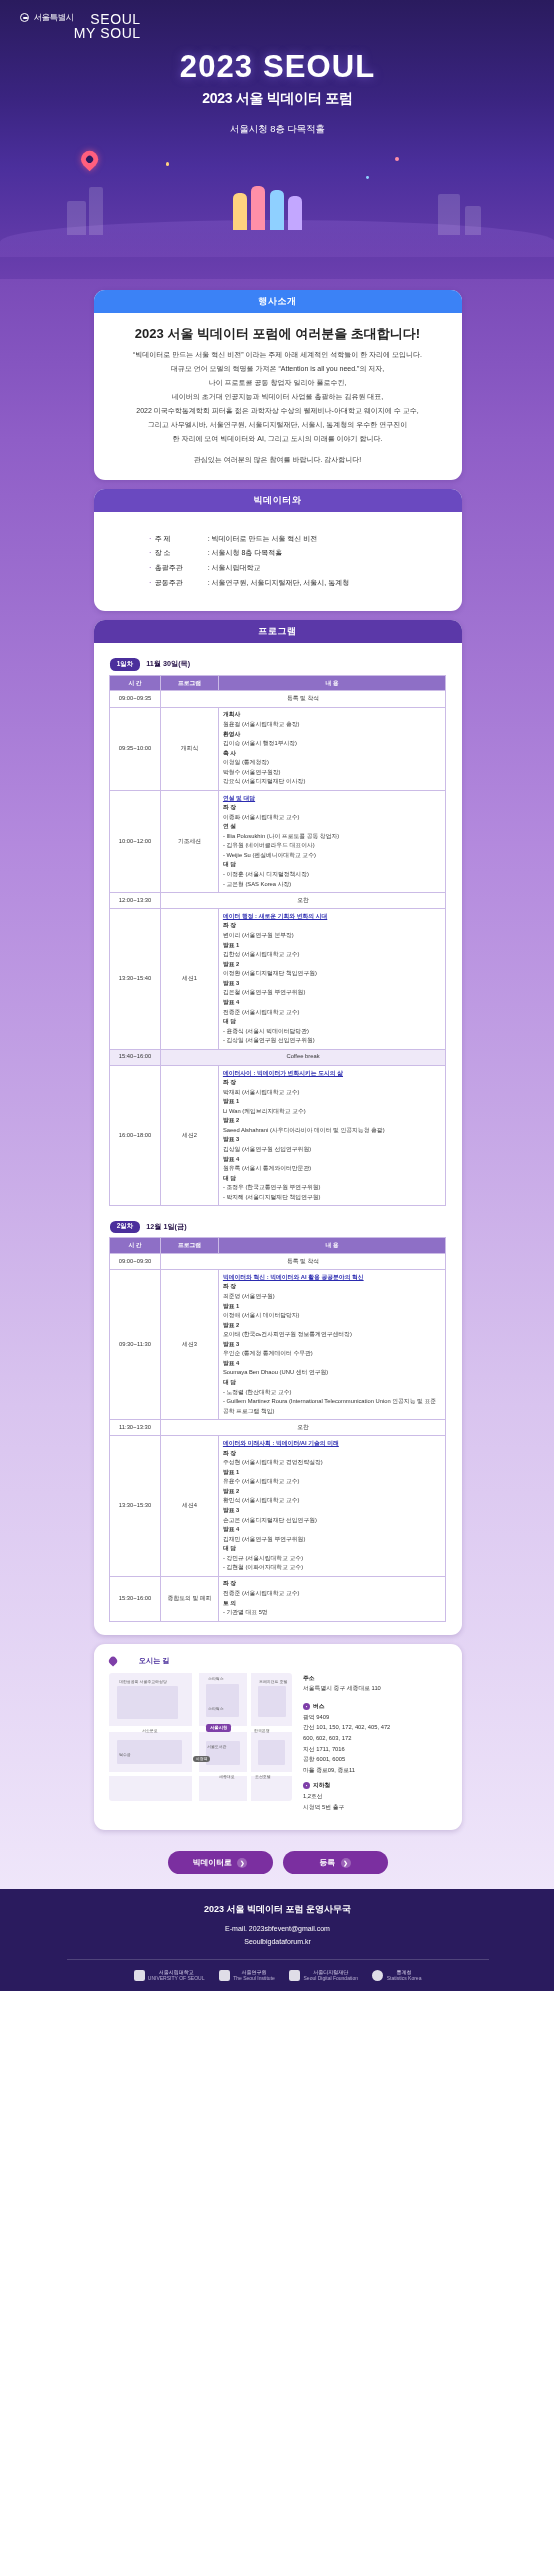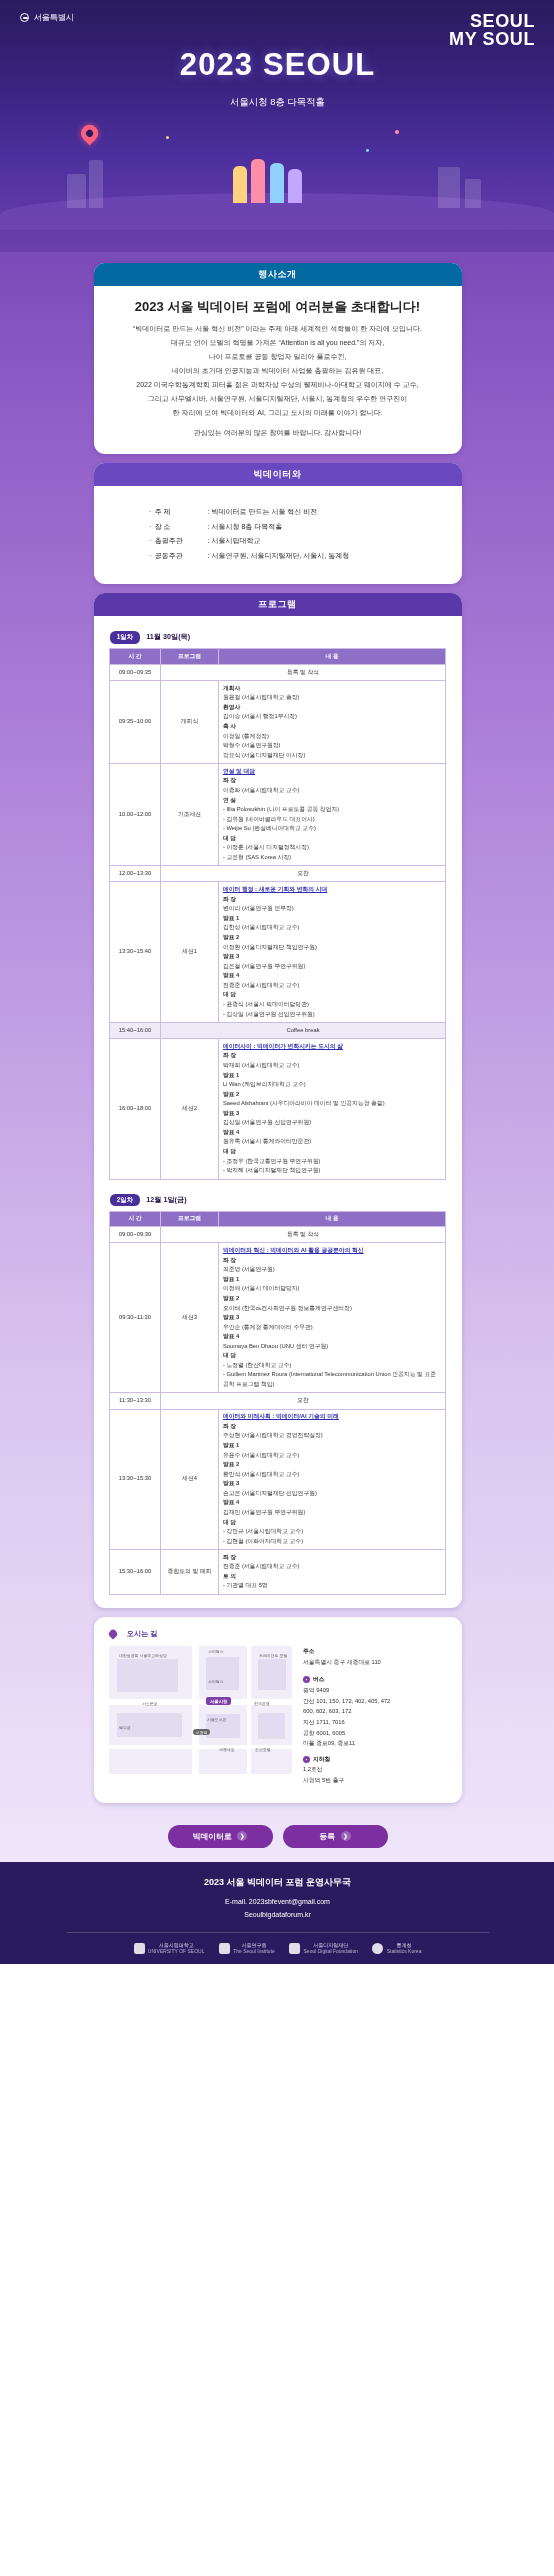--- a/index.html
+++ b/index.html
@@ -13,30 +13,31 @@
   .page { width:555px; position:relative; }
 
   
   .hero {
     position:relative;
     background:linear-gradient(180deg,#2a1b5e 0%,#3a2480 35%,#4b2f9c 60%,#6b3fae 100%);
     padding:0 0 22px 0;
     overflow:hidden;
   }
   .hero-top {
-    display:flex; justify-content:space-between; align-items:flex-start;
+    display:flex; align-items:flex-start;
     padding:12.2px 20px 0 20px;
   }
   .seoul-logo { display:flex; align-items:center; gap:4.4px; color:#fff; font-size:8.3px; letter-spacing:-0.3px;}
   .seoul-mark { width:9.4px;height:9.4px;border-radius:50%;border:1.1px solid #fff;position:relative;}
   .seoul-mark:after{content:"";position:absolute;left:1.7px;top:3.3px;width:5px;height:1.7px;background:#fff;border-radius:1.1px;}
-  .soul-logo { text-align:right; color:#fff; font-weight:bold; font-size:18px; line-height:1.0; letter-spacing:0.6px;}
+  .soul-logo { text-align:right; color:#fff; font-weight:normal; font-size:14px; line-height:1.0; letter-spacing:0.6px;}
   .soul-logo .l2 { display:block; }
 
   .hero-title {
+    margin-top:10px;
     text-align:center;
     color:#fff;
   }
   .hero-title .t1 {
     font-size:31px; font-weight:bold; letter-spacing:1.1px; line-height:1.08;
     color:#ffffff;
     text-shadow:0 0 10px rgba(150,120,255,0.55);
   }
   .hero-title .t2 {
     margin-top:6.7px;
@@ -74,21 +75,21 @@
     padding:0 0 0 0;
   }
   .card {
     width:368px; margin:0 auto 9px auto;
     background:#fff;
     border-radius:11px;
     box-shadow:0 1.1px 5.5px rgba(60,30,110,0.18);
     overflow:hidden;
   }
   .card-head {
-    background:#0369a1; color:#fff; text-align:center;
+    background:#3b82f6; color:#fff; text-align:center;
     font-size:9px; font-weight:bold; padding:5px 0; letter-spacing:0.6px;
   }
   .card-head.alt { background:#6a49c0; }
   .card-head.prog { background:#5b38a8; }
   .card-body { padding:12.2px 15.5px 13.3px 15.5px; }
 
   .intro-p { text-align:center; font-size:7px; line-height:2.0; color:#333; }
   .intro-lead { text-align:center; font-size:13px; font-weight:bold; margin-bottom:5.5px; }
 
   .ov-list { font-size:7px; line-height:2.1; }
@@ -112,21 +113,21 @@
     color:#333;
   }
   .ptable td.time { text-align:center; width:51px; white-space:nowrap; }
   .ptable td.prog { text-align:center; width:58px; }
   .ptable td.center { text-align:center; }
   .ptable .ttl { color:#2b2bb0; font-weight:bold; text-decoration:underline; }
   .ptable .lbl { font-weight:bold; }
   .ptable tr.break td { background:#efe9f8; text-align:center; }
 
   
-  .map-head { display:flex; align-items:center; gap:10px; font-size:7.2px; font-weight:bold; color:#4b2f9c; margin-bottom:6.7px;}
+  .map-head { display:flex; align-items:center; gap:22px; font-size:7.2px; font-weight:bold; color:#4b2f9c; margin-bottom:6.7px;}
   .map-pin { width:7.8px;height:7.8px;border-radius:50% 50% 50% 0; background:#7e3fa8; transform:rotate(-45deg); display:inline-block;}
   .map-flex { display:flex; gap:11px; }
   .map-canvas {
     position:relative; width:183px; height:128px; background:#f2eef9;
     border-radius:3.3px; overflow:hidden; flex:none;
   }
   .map-canvas .road { position:absolute; background:#ffffff; }
   .map-canvas .roadv { position:absolute; background:#ffffff; }
   .map-canvas .blk { position:absolute; background:#e2dcf0; border-radius:1.1px;}
   .map-canvas .lbl { position:absolute; font-size:3.9px; color:#555; white-space:nowrap;}
@@ -181,20 +182,21 @@
         <span>서울특별시</span>
       </div>
       <div class="soul-logo">
         <span>SEOUL</span>
         <span class="l2">MY SOUL</span>
       </div>
     </div>
 
     <div class="hero-title">
       <div class="t1">2023 SEOUL</div>
+      <div class="t2">2023 서울 빅데이터 포럼</div>
     </div>
 
 
     <div class="hero-date">
       <div class="d2">서울시청 8층 다목적홀</div>
     </div>
 
     <div class="illus">
       <div class="ground"></div>
       <div class="pin"></div>

